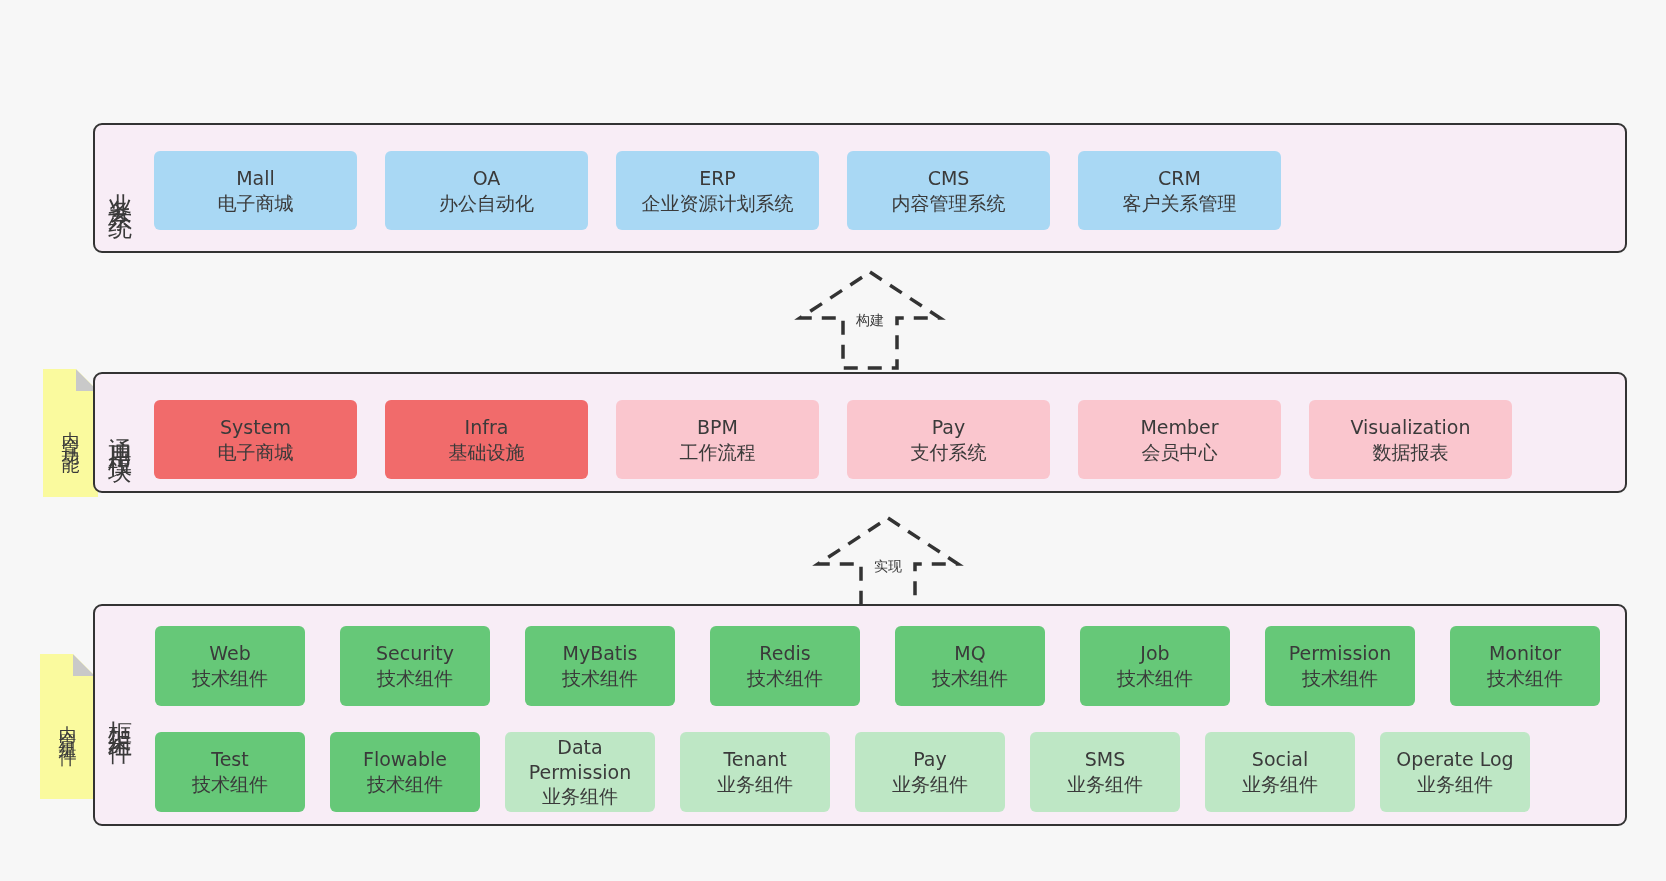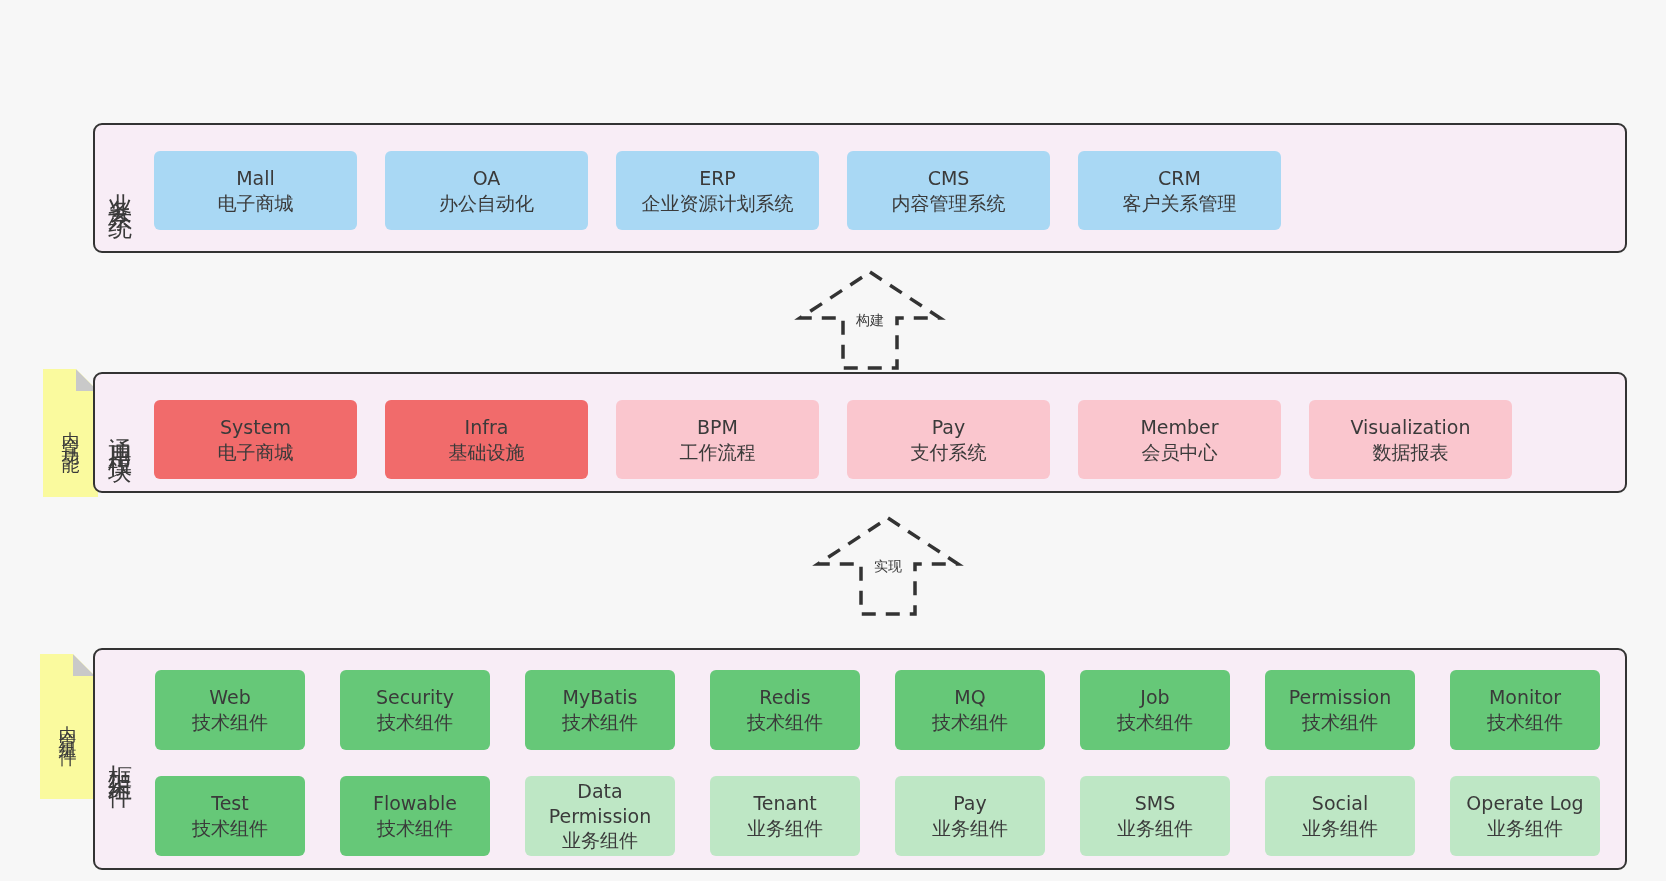--- a/index.html
+++ b/index.html
@@ -3,30 +3,30 @@
 <meta charset="utf-8">
 <style>
   html,body { margin:0; padding:0; }
   body { background: var(--page_bg); font-family: "DejaVu Sans", "Liberation Sans", sans-serif; }
   .canvas { position:relative; width:1666px; height:881px; overflow:hidden; background: var(--page_bg); }
 
   .band { position:absolute; background: var(--panel_bg); border:2px solid var(--panel_border);
           border-radius:9px; box-sizing:border-box; }
   .band-1 { left:93px; top:123px;  width:1534px; height:130px; }
   .band-2 { left:93px; top:372px;  width:1534px; height:121px; }
-  .band-3 { left:93px; top:648px;  width:1534px; height:222px; }
+  .band-3 { left:93px; top:604px;  width:1534px; height:222px; }
 
   .band-label { position:absolute; left:9px; top:50%; transform:translateY(-50%);
                 writing-mode:vertical-rl; text-orientation:upright;
                 font-size:24px; letter-spacing:7px; color:var(--text); }
 
   .boxes-row { position:absolute; display:flex; }
   .row-wide  { left:59px; top:26px; gap:28px; }
   .row-c1    { left:60px; top:20px;  gap:35px; }
-  .row-c2    { left:60px; top:126px; gap:35px; }
+  .row-c2    { left:60px; top:126px; gap:25px; }
 
   .box { border-radius:6px; display:flex; flex-direction:column; justify-content:center;
          align-items:center; text-align:center; color:var(--text); font-size:19px; line-height:1.3; }
   .box-lg { width:203px; height:79px; }
   .box-sm { width:150px; height:80px; }
   .blue  { background:var(--blue); }
   .red   { background:var(--red); }
   .pink  { background:var(--pink); }
   .green { background:var(--green); }
   .lightgreen { background:var(--lightgreen); }

